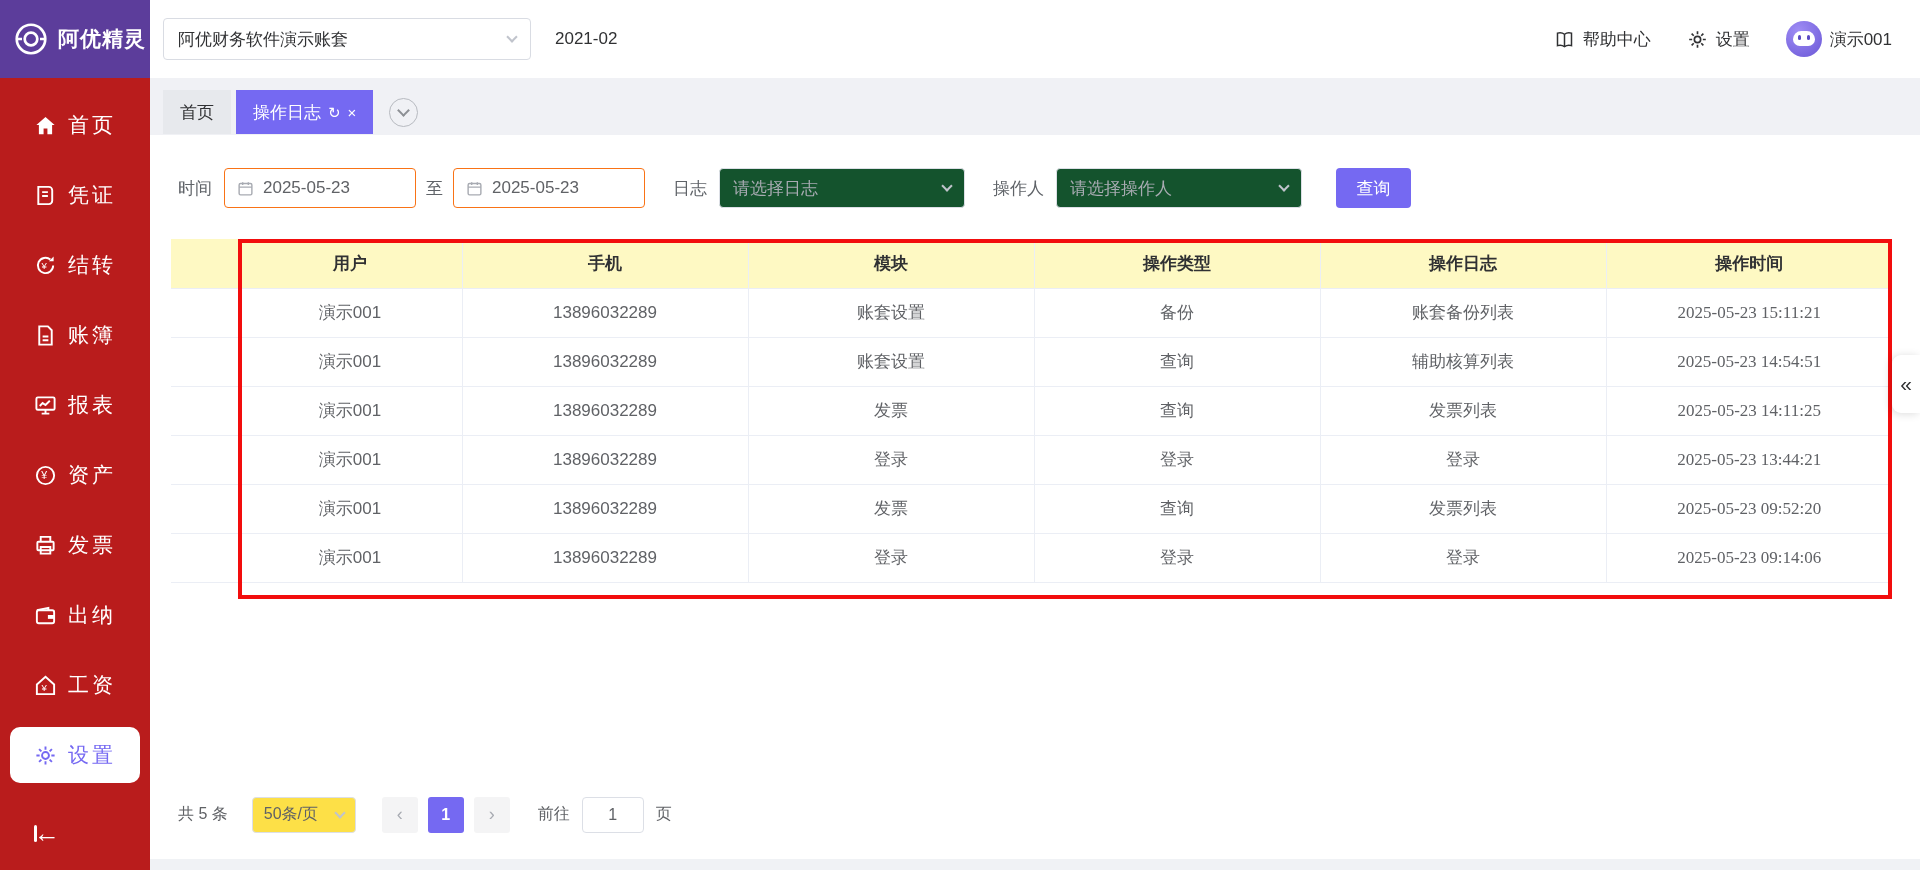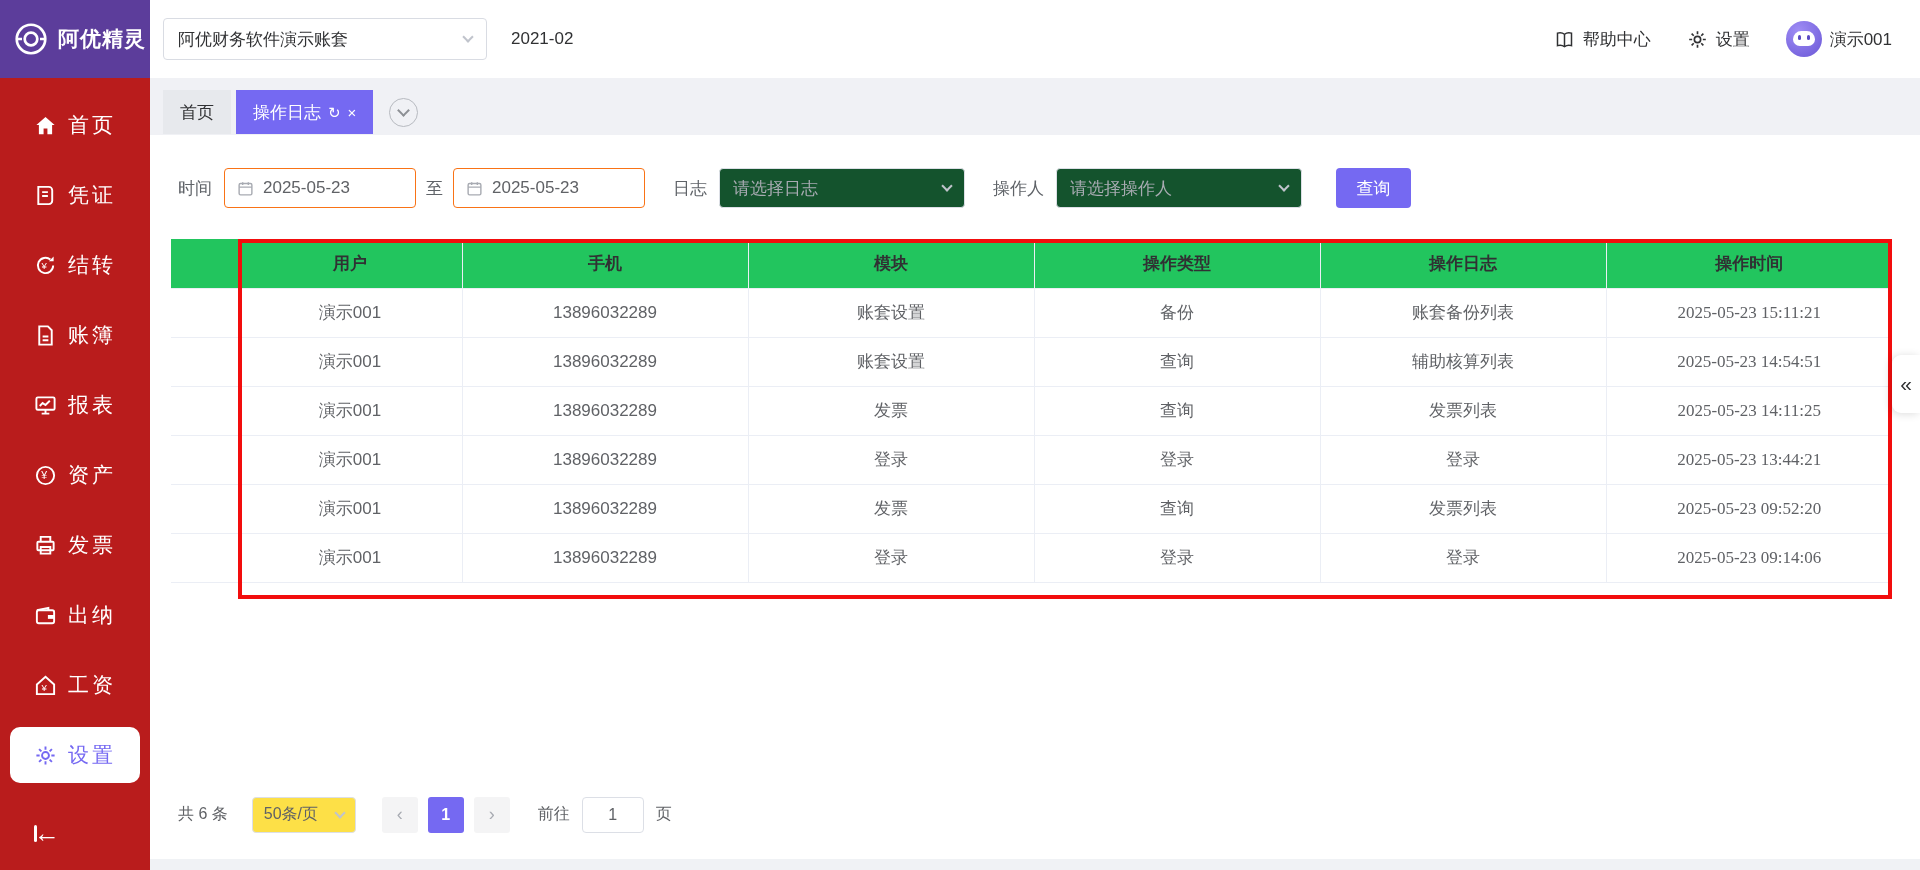--- a/index.html
+++ b/index.html
@@ -17,21 +17,21 @@
   .side-item .icon svg { width:100%; height:100%; }
   .side-item.active { background:#fff; color:#7569F2; border-radius:10px; margin:7px 10px; height:56px; padding-left:24px; }
   .collapse-btn { position:absolute; left:34px; bottom:24px; display:flex; align-items:center; cursor:pointer; color:#fff; }
   .collapse-btn .bar { width:3px; height:17px; background:#fff; border-radius:2px; margin-right:-3px; }
   .collapse-btn .arrow { font-size:26px; line-height:1; }
 
   
   .main { flex:1; display:flex; flex-direction:column; background:#fff; position:relative; }
 
   .header { height:78px; background:#fff; display:flex; align-items:center; flex:0 0 78px; }
-  .acct-select { margin-left:13px; width:324px; height:42px; border:1px solid #D9DCE3; border-radius:4px; display:flex; align-items:center; justify-content:space-between; padding:0 14px; font-size:17px; color:#303133; cursor:pointer; background:#fff; }
+  .acct-select { margin-left:13px; width:368px; height:42px; border:1px solid #D9DCE3; border-radius:4px; display:flex; align-items:center; justify-content:space-between; padding:0 14px; font-size:17px; color:#303133; cursor:pointer; background:#fff; }
   .period { margin-left:24px; font-size:17px; color:#303133; }
   .header-right { margin-left:auto; display:flex; align-items:center; gap:36px; margin-right:28px; font-size:17px; color:#303133; }
   .hr-item { display:flex; align-items:center; gap:8px; cursor:pointer; }
   .hr-item svg { width:21px; height:21px; }
   .avatar { width:36px; height:36px; border-radius:50%; background:radial-gradient(circle at 35% 28%, #9F8DF5, #6A57D6); position:relative; flex:0 0 36px; }
   .av-face { position:absolute; left:7px; top:10px; width:22px; height:15px; background:#fff; border-radius:11px 11px 9px 9px; }
   .av-face::before, .av-face::after { content:''; position:absolute; width:3px; height:5px; background:#5B4BC4; border-radius:2px; top:4px; }
   .av-face::before { left:5px; } .av-face::after { right:5px; }
 
   .tabstrip { height:57px; background:#F0F1F5; display:flex; align-items:flex-start; padding:12px 0 0 13px; gap:5px; flex:0 0 57px; }
@@ -52,21 +52,21 @@
   .date-input svg { width:17px; height:17px; color:#A8ABB2; flex:0 0 17px; }
   .to-label { margin:0 10px; }
   .sel { width:246px; height:40px; border:1px solid #DCDFE6; border-radius:4px; display:flex; align-items:center; justify-content:space-between; padding:0 13px; font-size:17px; color:#A8ABB2; background:#14532d; cursor:pointer; }
   .ml28 { margin-left:28px; }
   .btn-primary { width:75px; height:40px; background:#7569F2; color:#fff; border:none; border-radius:4px; font-size:17px; margin-left:34px; cursor:pointer; }
 
   
   .table-zone { position:relative; width:1721px; margin:31px 0 0 21px; }
   table { border-collapse:collapse; table-layout:fixed; width:1721px; font-size:17px; color:#606266; }
   th, td { height:49px; text-align:center; border-bottom:1px solid #EBEEF5; border-right:1px solid #EBEEF5; padding:0; font-weight:normal; }
-  th { background:#22c55e; color:#303133; font-weight:bold; }
+  th { background:#fef9c3; color:#303133; font-weight:bold; }
   th:last-child, td:last-child { border-right:none;font-family:Liberation Serif, serif; }
   .red-frame { position:absolute; left:67px; top:0; width:1654px; height:360px; border:4px solid #F20D0D; pointer-events:none; }
 
   
   .pagination { display:flex; align-items:center; margin:214px 0 0 28px; font-size:16px; color:#606266; }
   .pg-total { margin-right:24px; }
   .pg-size { width:104px; height:36px; border:1px solid #DCDFE6; border-radius:4px; display:flex; align-items:center; justify-content:space-between; padding:0 11px; background:#fde047; cursor:pointer; }
   .pg-btn { width:36px; height:36px; border-radius:3px; background:#F4F4F5; color:#A8ABB2; display:flex; align-items:center; justify-content:center; font-size:18px; cursor:pointer; border:none; }
   .pg-prev { margin-left:26px; }
   .pg-page { width:36px; height:36px; border-radius:3px; background:#7569F2; color:#fff; display:flex; align-items:center; justify-content:center; font-size:16px; font-weight:bold; margin-left:10px; cursor:pointer; }
@@ -350,21 +350,21 @@
                 <td>登录</td>
                 <td>登录</td>
                 <td>2025-05-23 09:14:06</td>
               </tr>
             </tbody>
         </table>
         <div class="red-frame"></div>
       </div>
 
       <div class="pagination">
-        <span class="pg-total">共 6 条</span>
+        <span class="pg-total">共 5 条</span>
         <div class="pg-size">
           <span>50条/页</span>
           <span class="chev small"></span>
         </div>
         <button class="pg-btn pg-prev">‹</button>
         <div class="pg-page">1</div>
         <button class="pg-btn pg-next">›</button>
         <span class="pg-goto">前往</span>
         <input class="pg-input" value="1" style="">
         <span>页</span>

